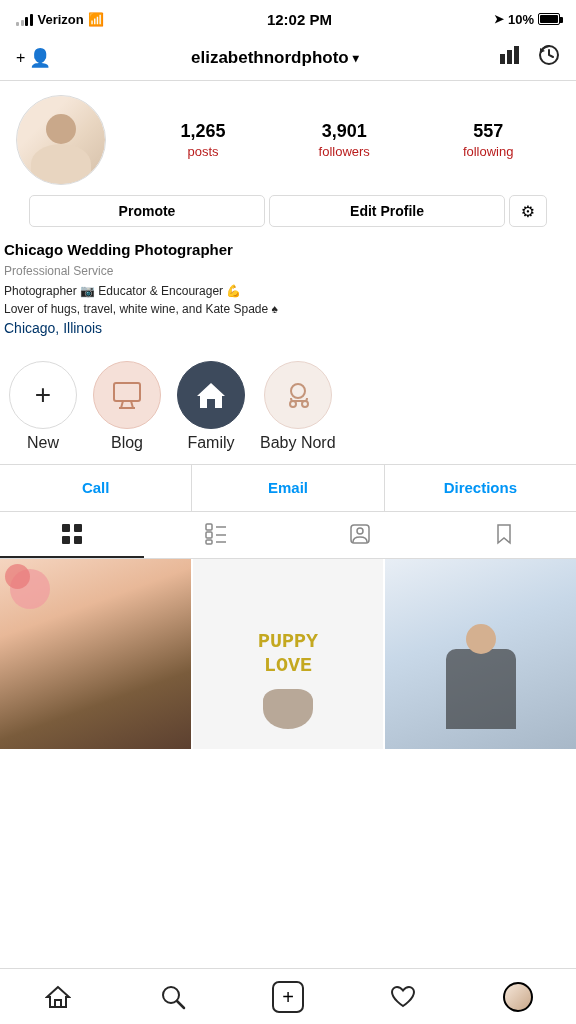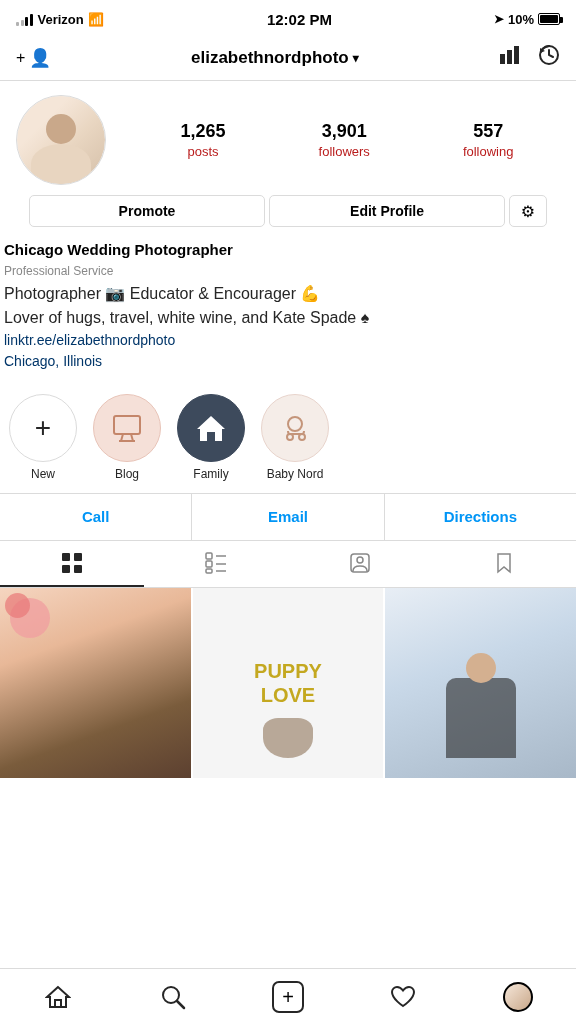--- a/index.html
+++ b/index.html
@@ -145,21 +145,21 @@
       display: flex; align-items: center; justify-content: center;
     }
 
     
     .bio-section {
       padding: 0 4px 14px;
       line-height: 1.5;
     }
     .bio-name { font-size: 15px; font-weight: 700; }
     .bio-category { font-size: 12px; color: #888; margin-bottom: 2px; }
-    .bio-text { font-size: 16px; color: #262626; }
+    .bio-text { font-size: 12px; color: #262626; }
     .bio-link { color: #003569; font-size: 14px; text-decoration: none; display: block; }
     .bio-location { color: #003569; font-size: 14px; }
 
     
     .highlights-section {
       display: flex;
       padding: 8px 8px 12px;
       gap: 14px;
       overflow-x: auto;
       border-bottom: 1px solid #dbdbdb;
@@ -186,21 +186,21 @@
       border-color: #3d4a5c;
     }
     .highlight-circle.baby-circle {
       background: #f5ede8;
       border-color: #e8d4cc;
     }
     .highlight-circle.photo-circle {
       background: #f0eeec;
       border-color: #ddd;
     }
-    .highlight-label { font-size: 12px; color: #262626; text-align: center; }
+    .highlight-label { font-size: 16px; color: #262626; text-align: center; }
 
     
     .contact-row {
       display: flex;
       border-bottom: 1px solid #dbdbdb;
     }
     .contact-btn {
       flex: 1;
       height: 46px;
       background: none;
@@ -232,20 +232,21 @@
 
     
     .photo-grid {
       display: grid;
       grid-template-columns: repeat(3, 1fr);
       gap: 2px;
     }
     .photo-cell {
       aspect-ratio: 1;
       overflow: hidden;
+      font-family: Liberation Mono, monospace;
     }
 
     
     .photo-1 { background: linear-gradient(135deg, #f5d5c0 0%, #c4956a 50%, #8b6345 100%); }
     .photo-2 { background: linear-gradient(180deg, #f5f5f5 0%, #e8e8e8 100%); position: relative; }
     .photo-3 { background: linear-gradient(135deg, #d4e4f0 0%, #b8ccd8 50%, #9ab0c0 100%); }
 
     .photo-2-text {
       position: absolute;
       top: 50%; left: 50%; transform: translate(-50%, -50%);
@@ -366,21 +367,20 @@
   <button class="btn-settings">
     <span>⚙</span>
   </button>
 </div>
 
 <div class="bio-section">
   <div class="bio-name">Chicago Wedding Photographer</div>
   <div class="bio-category">Professional Service</div>
   <div class="bio-text">Photographer 📷 Educator &amp; Encourager 💪</div>
   <div class="bio-text">Lover of hugs, travel, white wine, and Kate Spade ♠</div>
-  <a class="bio-link" href="#">linktr.ee/elizabethnordphoto</a>
   <div class="bio-location">Chicago, Illinois</div>
 </div>
 
 <div class="highlights-section">
 
   <div class="highlight-item">
     <div class="highlight-circle new-circle">
       <span style="font-size:28px; font-weight:200; color:#262626;">+</span>
     </div>
     <span class="highlight-label">New</span>

